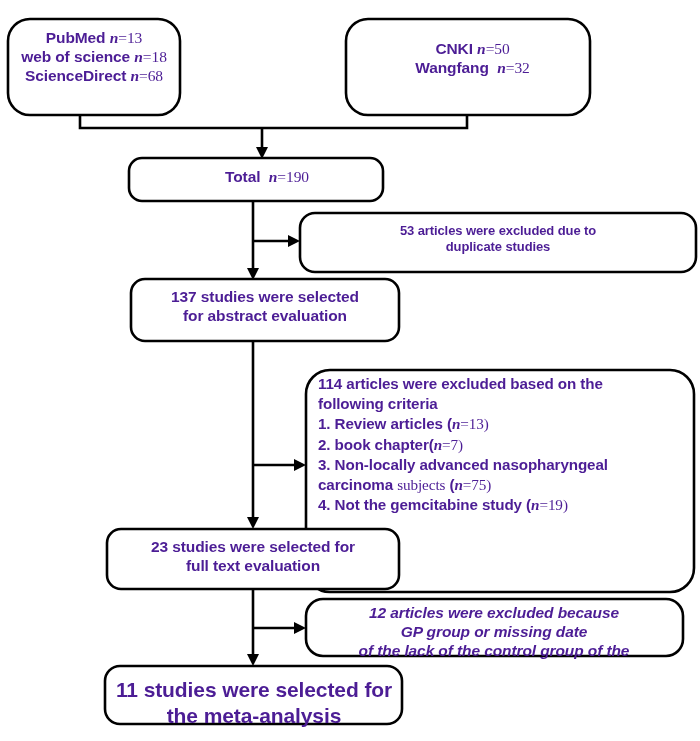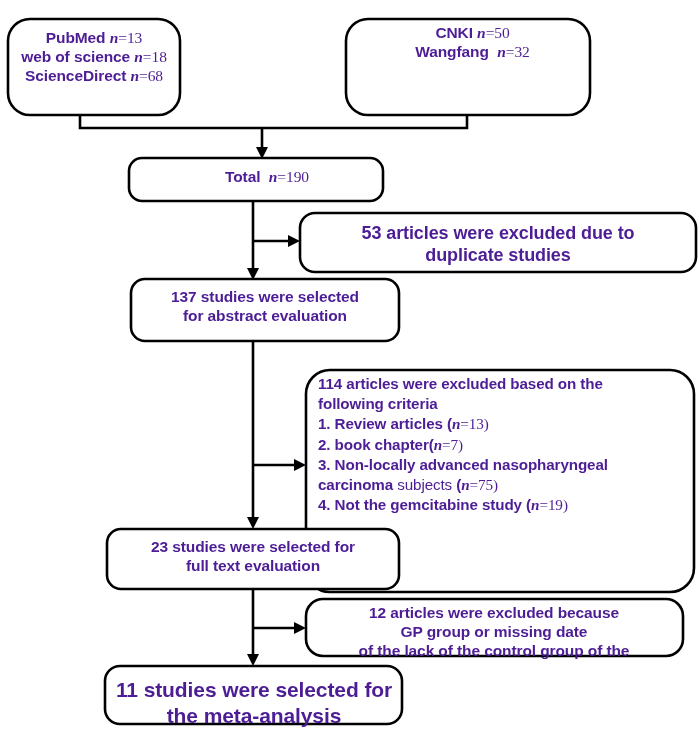--- a/index.html
+++ b/index.html
@@ -59,31 +59,32 @@
     font-style: italic;
     font-weight: bold;
   }
   .num {
     font-family: "Liberation Serif", serif;
     font-weight: normal;
     font-style: normal;
   }
   .reg {
     font-weight: normal;
+    font-family: Liberation Serif, serif;
   }
 
   
   #txt-source-international { left: 8px;   top: 29px;  width: 172px; font-size: 15.5px; }
-  #txt-source-chinese       { left: 346px; top: 24px;  width: 253px; font-size: 15.5px; }
+  #txt-source-chinese       { left: 346px; top: 40px;  width: 253px; font-size: 15.5px; }
   #txt-total                { left: 129px; top: 168px; width: 276px; font-size: 15.5px; }
-  #txt-excl-duplicate       { left: 300px; top: 223px; width: 396px; font-size: 18px; }
+  #txt-excl-duplicate       { left: 300px; top: 223px; width: 396px; font-size: 13px; }
   #txt-abstract-eval        { left: 131px; top: 288px; width: 268px; font-size: 15.5px; text-align: center; }
   #txt-excl-criteria        { left: 318px; top: 374px; width: 374px; font-size: 15.2px; line-height: 1.33; }
   #txt-fulltext-eval        { left: 107px; top: 538px; width: 292px; font-size: 15.5px; }
-  #txt-excl-control         { left: 310px; top: 604px; width: 368px; font-size: 15.5px; }
+  #txt-excl-control         { left: 310px; top: 604px; width: 368px; font-size: 15.5px; font-style: italic; }
   #txt-final-meta           { left: 107px; top: 677px; width: 294px; font-size: 21px; }
 </style>
 </head>
 <body>
 
 <div id="flowchart-root">
 
   <svg class="flow-canvas" viewBox="0 0 700 741" aria-hidden="true">
 
     <rect class="node-box" x="8" y="19" width="172" height="96" rx="22" ry="22"></rect>

